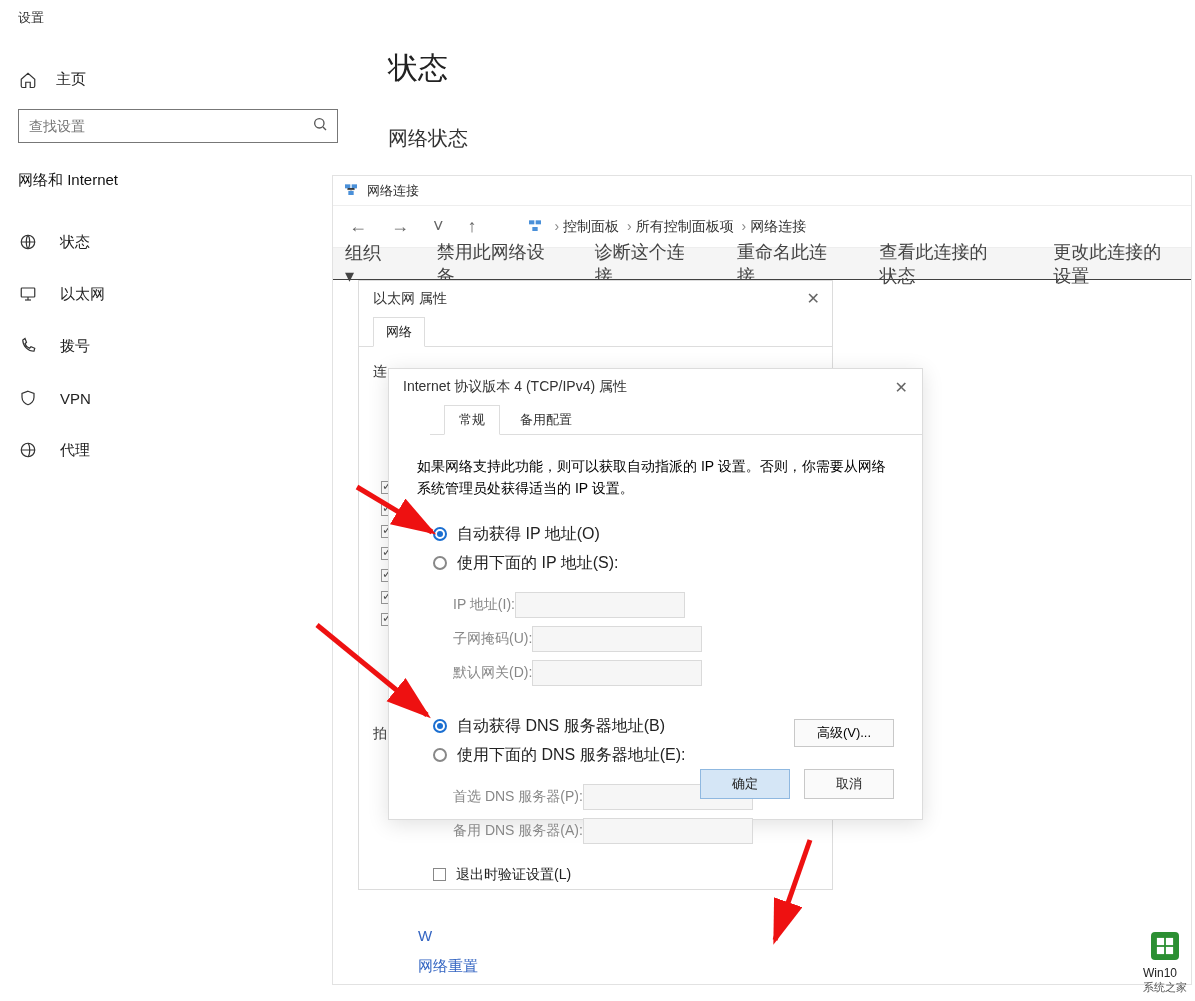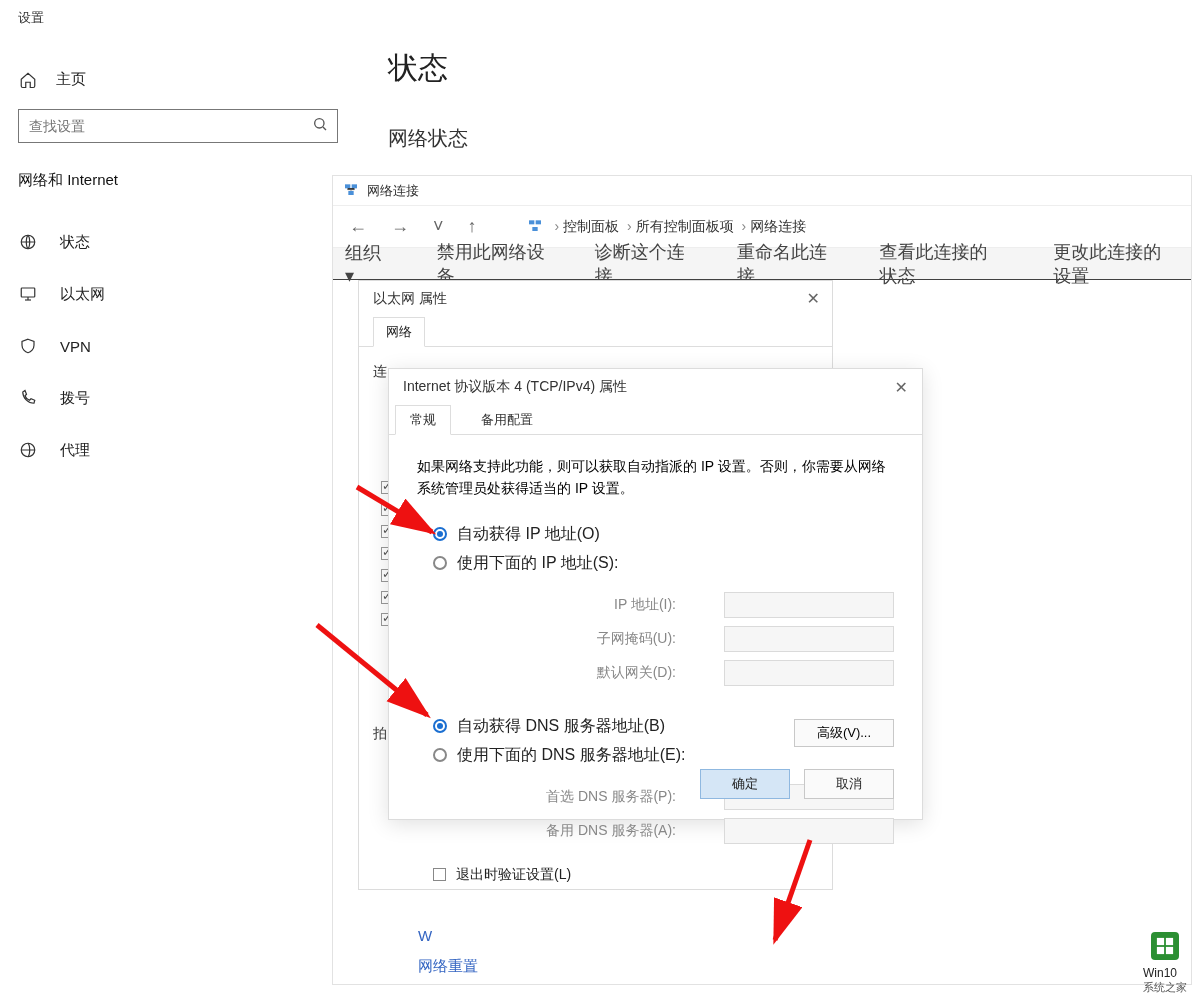--- a/index.html
+++ b/index.html
@@ -41,30 +41,30 @@
   .eth-dialog .row-label { padding: 16px 14px; font-size: 14px; color: #333; }
   .checkcol { position: absolute; left: 22px; top: 200px; width: 14px; }
   .checkmark { width: 13px; height: 13px; border: 1px solid #999; display: block; margin-bottom: 9px; position: relative; }
   .checkmark::after { content: "✓"; position: absolute; left: 0; top: -3px; font-size: 12px; color: #555; }
   .eth-dialog .row-label2 { position: absolute; left: 14px; top: 444px; font-size: 14px; color: #333; }
 
   
   .ipv4-dialog { position: absolute; left: 388px; top: 368px; width: 535px; height: 452px; background: #fff; border: 1px solid #dcdcdc; box-shadow: 0 4px 20px rgba(0,0,0,0.12); }
   .ipv4-dialog .dlg-title { height: 36px; display: flex; align-items: center; justify-content: space-between; padding: 0 14px; font-size: 14px; color: #333; }
   .ipv4-dialog .dlg-close { color: #666; font-size: 16px; }
-  .ipv4-dialog .tabs { display: flex; align-items: flex-end; height: 30px; padding-left: 6px; border-bottom: 1px solid #ddd; gap: 16px; }
+  .ipv4-dialog .tabs { display: flex; align-items: flex-end; height: 30px; padding-left: 14px; border-bottom: 1px solid #ddd; gap: 6px; margin-left: 41px; }
   .ipv4-dialog .tab { padding: 5px 14px; font-size: 13px; color: #333; }
   .ipv4-dialog .tab.active { background: #fff; border: 1px solid #ddd; border-bottom: 1px solid #fff; margin-bottom: -1px; }
   .ipv4-dialog .explain { padding: 20px 28px 10px 28px; font-size: 14px; color: #000000; line-height: 1.6; }
   .ipv4-dialog .block { padding: 6px 28px 6px 44px; }
   .ipv4-dialog .radio-row { display: flex; align-items: center; gap: 10px; font-size: 16px; margin: 8px 0; }
   .ipv4-dialog .radio { width: 14px; height: 14px; border-radius: 50%; border: 2px solid #888; display: inline-block; position: relative; flex: 0 0 14px; }
   .ipv4-dialog .radio.checked { border-color: #1b6fd1; }
   .ipv4-dialog .radio.checked::after { content: ""; position: absolute; inset: 2px; background: #1b6fd1; border-radius: 50%; }
-  .ipv4-dialog .field-row { display: flex; align-items: center; justify-content: flex-end; padding: 4px 28px 4px 64px; font-size: 14px; color: #888; gap: 48px; }
+  .ipv4-dialog .field-row { display: flex; align-items: center; justify-content: flex-start; padding: 4px 28px 4px 64px; font-size: 14px; color: #888; }
   .ipv4-dialog .field-row .field { width: 170px; height: 26px; border: 1px solid #dadada; background: #f6f6f6; }
   .ipv4-dialog .validate-row { display: flex; align-items: center; gap: 10px; padding: 18px 28px 0 44px; font-size: 14px; }
   .ipv4-dialog .checkbox { width: 13px; height: 13px; border: 1px solid #888; }
   .ipv4-dialog .adv-btn { position: absolute; right: 28px; bottom: 72px; width: 100px; height: 28px; border: 1px solid #c8c8c8; background: #fafafa; font-size: 13px; }
   .ipv4-dialog .btn-row { position: absolute; right: 28px; bottom: 20px; display: flex; gap: 14px; }
   .ipv4-dialog .btn { width: 90px; height: 30px; border: 1px solid #c8c8c8; background: #fafafa; font-size: 13px; display: inline-flex; align-items: center; justify-content: center; }
   .ipv4-dialog .btn.primary { background: #d5e6f6; border-color: #8fb8e0; }
 
   
   .red-arrow { position: absolute; pointer-events: none; }
@@ -117,32 +117,32 @@
             <rect x="3" y="4" width="18" height="12" rx="1"></rect>
             <line x1="8" y1="20" x2="16" y2="20"></line>
             <line x1="12" y1="16" x2="12" y2="20"></line>
           </svg>
       </span>
       <span>以太网</span>
     </div>
     <div class="nav-item">
       <span class="nav-icon">
         <svg width="18" height="18" viewBox="0 0 24 24" fill="none" stroke="#333" stroke-width="1.6">
+            <path d="M5 4c0 8 7 15 15 15l1-4-5-2-2 2c-3-1-5-3-6-6l2-2-2-5z"></path>
+          </svg>
+      </span>
+      <span>拨号</span>
+    </div>
+    <div class="nav-item">
+      <span class="nav-icon">
+        <svg width="18" height="18" viewBox="0 0 24 24" fill="none" stroke="#333" stroke-width="1.6">
             <path d="M12 3l8 3v5c0 5-4 9-8 10-4-1-8-5-8-10V6z"></path>
           </svg>
       </span>
       <span>VPN</span>
-    </div>
-    <div class="nav-item">
-      <span class="nav-icon">
-        <svg width="18" height="18" viewBox="0 0 24 24" fill="none" stroke="#333" stroke-width="1.6">
-            <path d="M5 4c0 8 7 15 15 15l1-4-5-2-2 2c-3-1-5-3-6-6l2-2-2-5z"></path>
-          </svg>
-      </span>
-      <span>拨号</span>
     </div>
     <div class="nav-item">
       <span class="nav-icon">
         <svg width="18" height="18" viewBox="0 0 24 24" fill="none" stroke="#333" stroke-width="1.6">
             <circle cx="12" cy="12" r="9"></circle>
             <path d="M3 12h18M12 3c3 3 3 15 0 18"></path>
           </svg>
       </span>
       <span>代理</span>
     </div>

